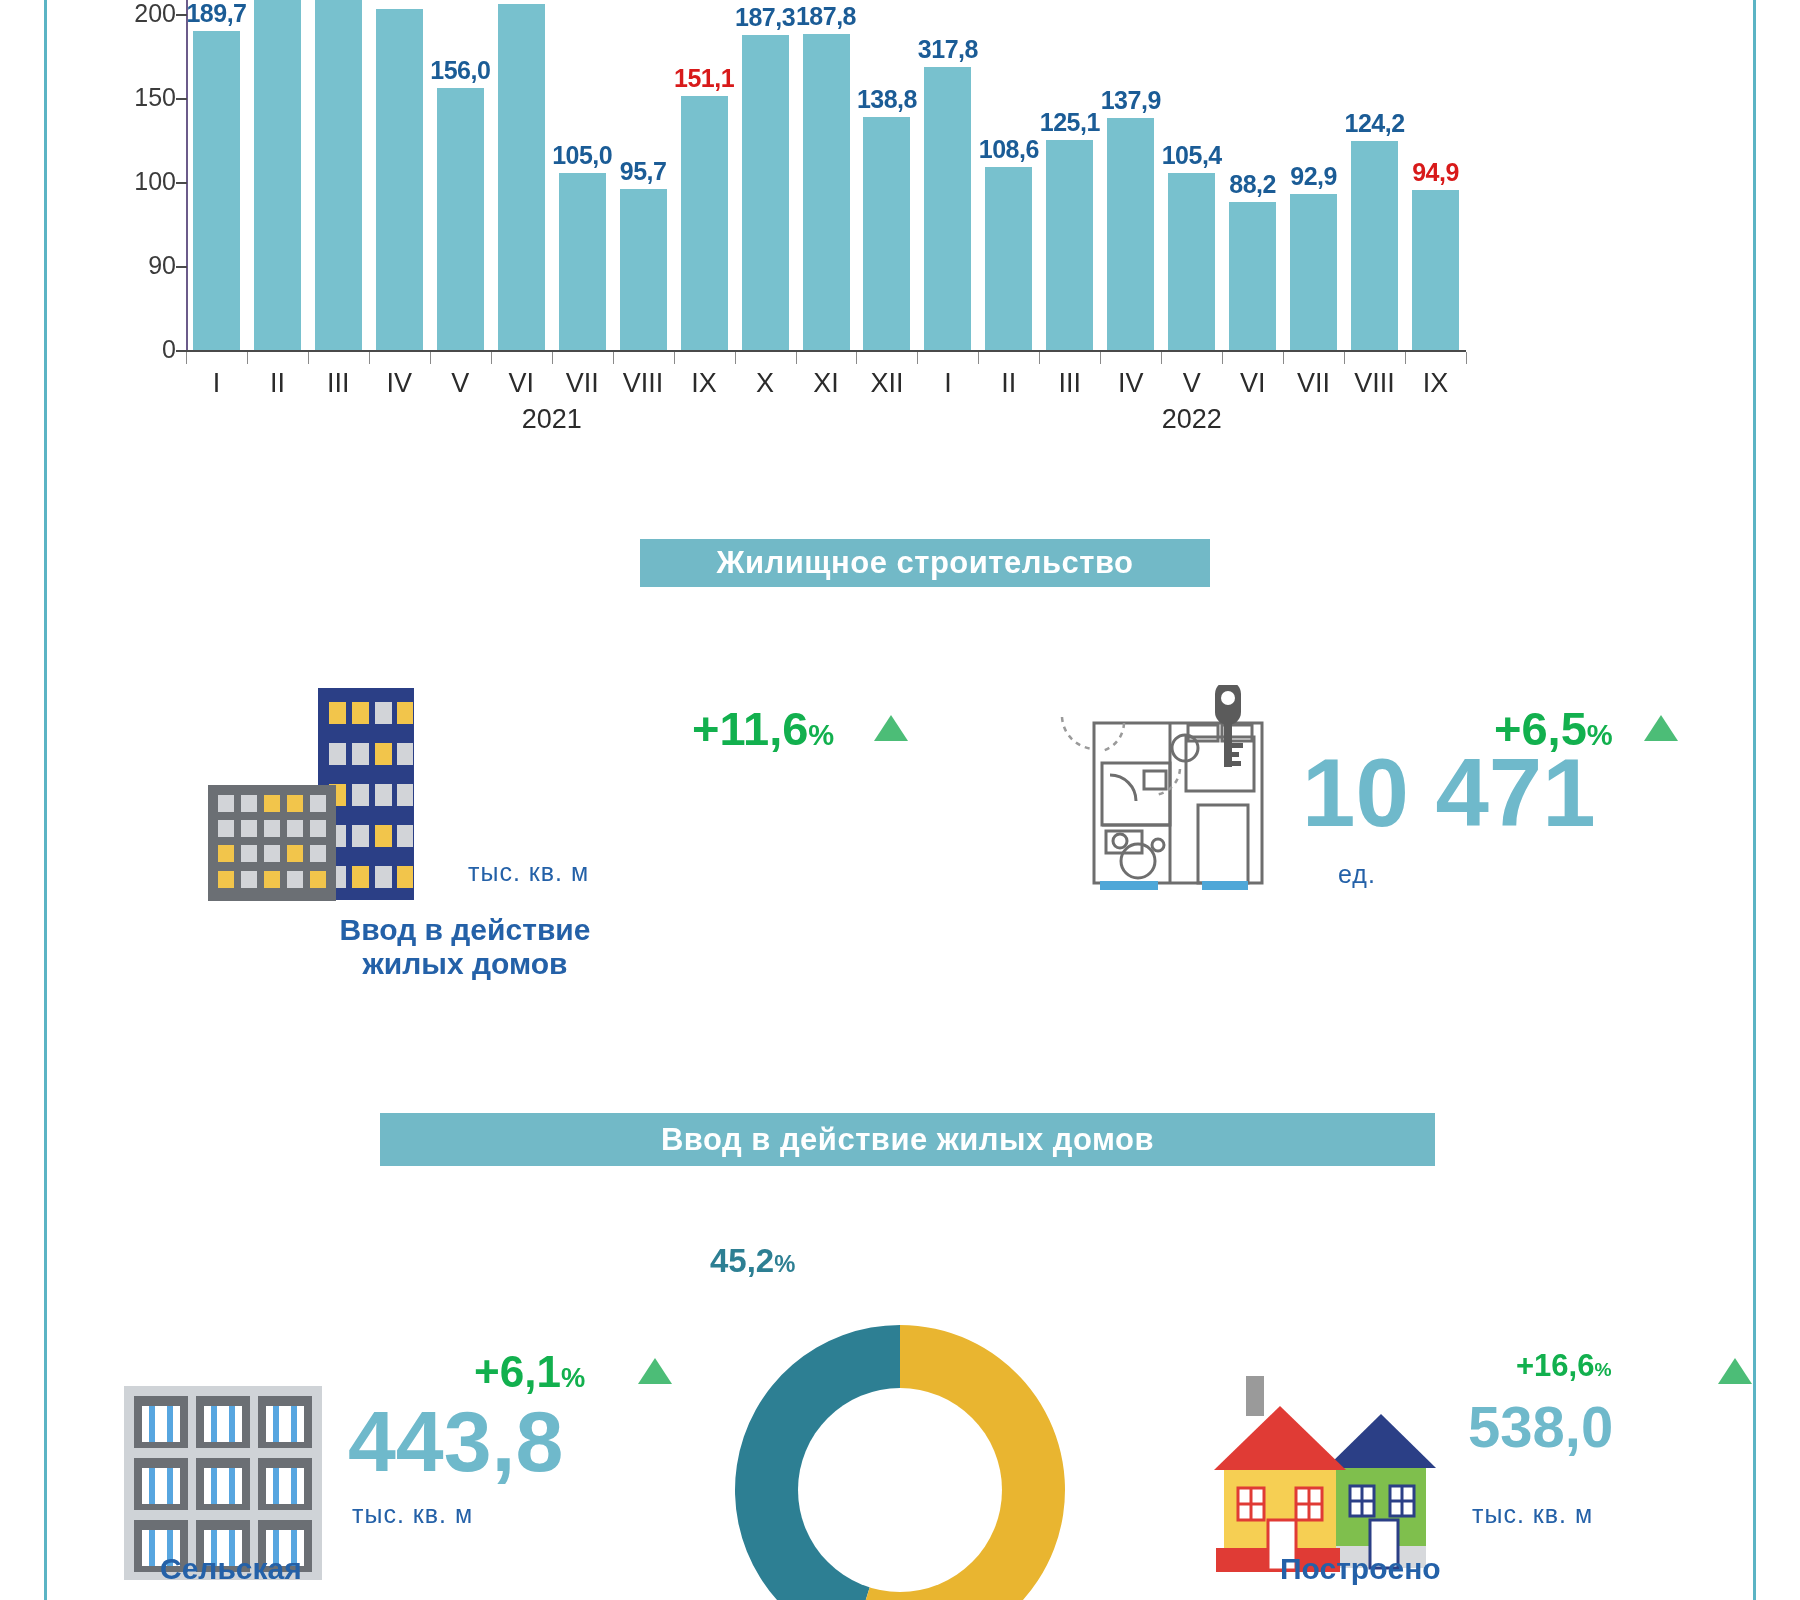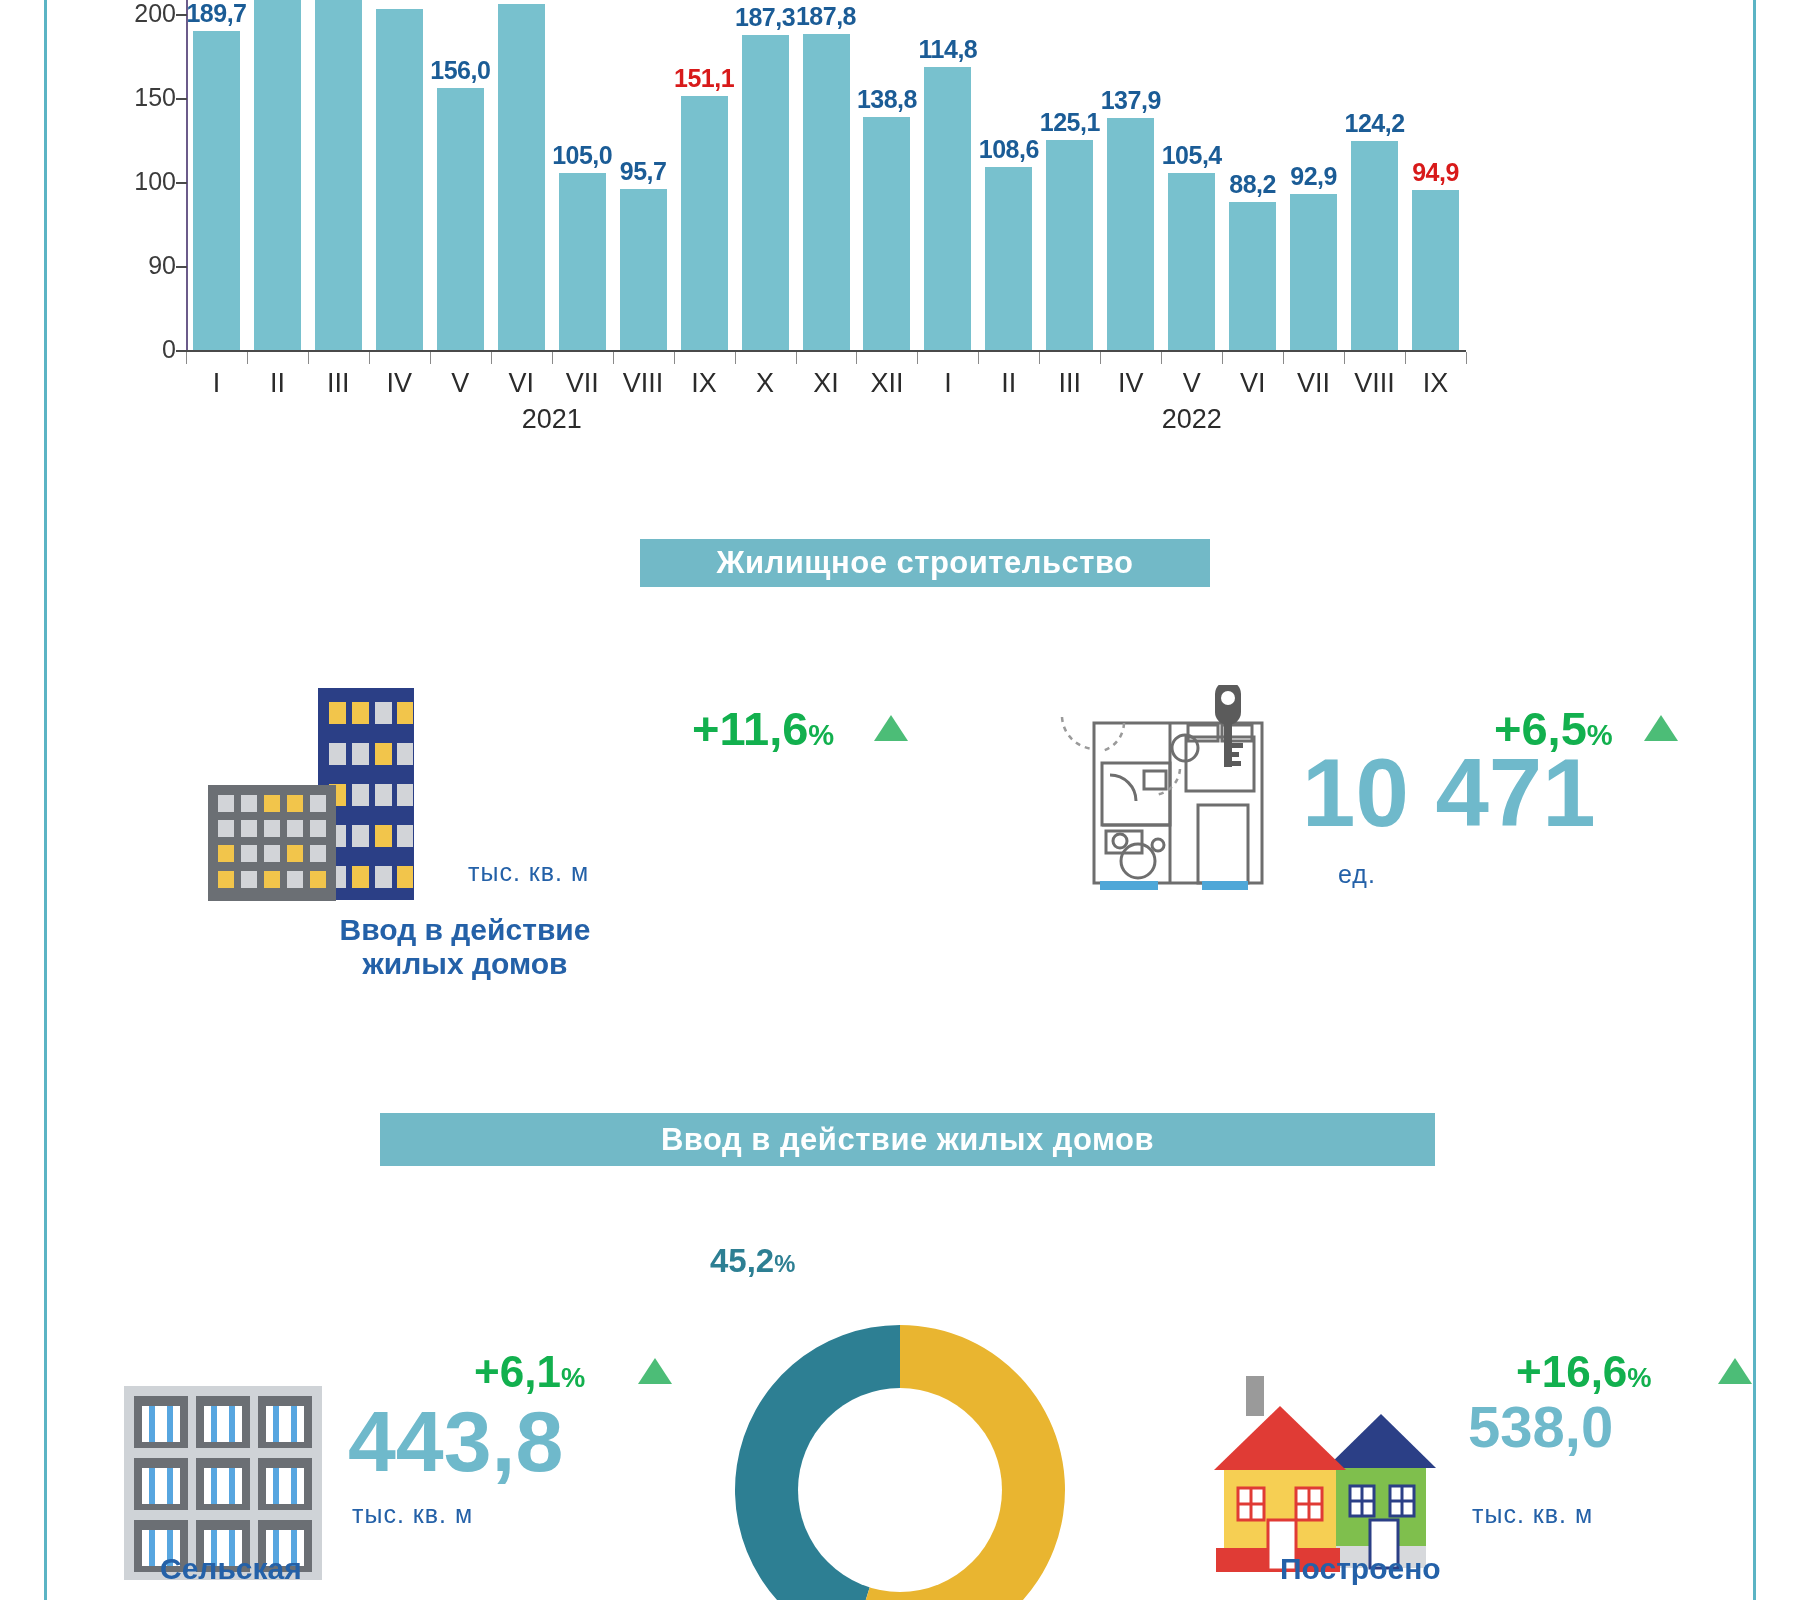--- a/index.html
+++ b/index.html
@@ -160,21 +160,21 @@
           <div class="bar" style="height: 315.845px; background: rgb(120, 193, 206);"></div>
         </div>
         <div class="bar-val" style="left: 609.524px; width: 60.9524px; text-align: center; top: 52.1545px;">187,8</div>
         <div class="bar-slot" style="left: 672.952px; height: 233.436px;">
           <div class="bar" style="height: 233.436px; background: rgb(120, 193, 206);"></div>
         </div>
         <div class="bar-val" style="left: 670.476px; width: 60.9524px; text-align: center; top: 134.564px;">138,8</div>
         <div class="bar-slot" style="left: 733.905px; height: 283.05px;">
           <div class="bar" style="height: 283.05px; background: rgb(120, 193, 206);"></div>
         </div>
-        <div class="bar-val" style="left: 731.429px; width: 60.9524px; text-align: center; top: 84.95px;">114,8</div>
+        <div class="bar-val" style="left: 731.429px; width: 60.9524px; text-align: center; top: 84.95px;">317,8</div>
         <div class="bar-slot" style="left: 794.857px; height: 182.645px;">
           <div class="bar" style="height: 182.645px; background: rgb(120, 193, 206);"></div>
         </div>
         <div class="bar-val" style="left: 792.381px; width: 60.9524px; text-align: center; top: 185.355px;">108,6</div>
         <div class="bar-slot" style="left: 855.81px; height: 210.395px;">
           <div class="bar" style="height: 210.395px; background: rgb(120, 193, 206);"></div>
         </div>
         <div class="bar-val" style="left: 853.333px; width: 60.9524px; text-align: center; top: 157.605px;">125,1</div>
         <div class="bar-slot" style="left: 916.762px; height: 231.923px;">
           <div class="bar" style="height: 231.923px; background: rgb(120, 193, 206);"></div>
@@ -453,17 +453,17 @@
       <g stroke="#2b3f86" stroke-width="3">
         <line x1="152" y1="116" x2="152" y2="146"></line>
           <line x1="140" y1="131" x2="164" y2="131"></line>
         <line x1="192" y1="116" x2="192" y2="146"></line>
           <line x1="180" y1="131" x2="204" y2="131"></line>
       </g>
     </svg>
   </div>
   <div class="kpi-num" style="left:1468px; top:1398px; font-size:58px;">538,0</div>
   <div class="kpi-unit" style="left:1472px; top:1500px;">тыс. кв. м</div>
-  <div class="delta" style="left:1516px; top:1350px; font-size:44px;"><span>+16,6</span><span class="pct">%</span></div>
+  <div class="delta" style="left:1516px; top:1350px; font-size:31px;"><span>+16,6</span><span class="pct">%</span></div>
   <div class="tri" style="left:1718px; top:1358px;"></div>
   <div class="kpi-label" style="left:1280px; top:1552px; width:380px; text-align:left;">Построено</div>
 
 </div>
 
 </body></html>

